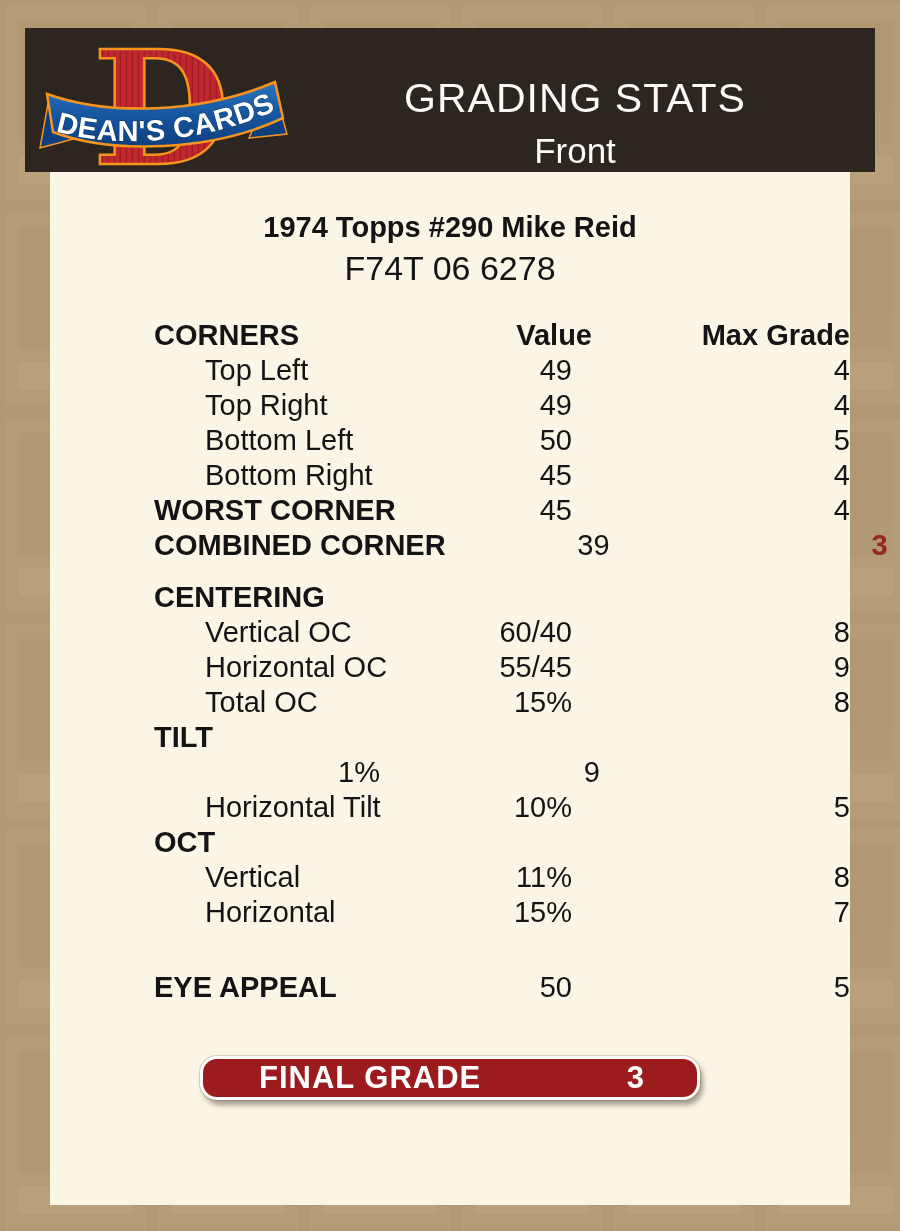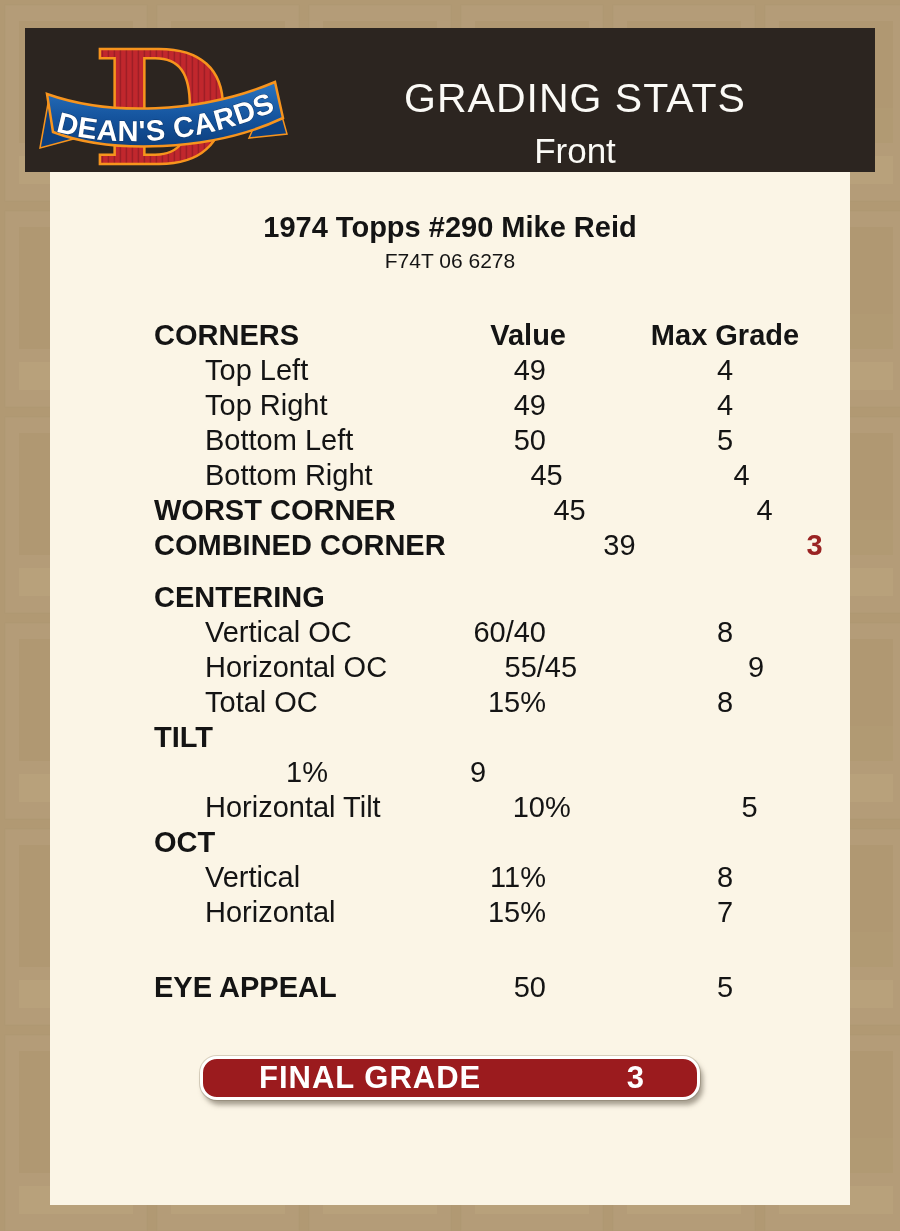--- a/index.html
+++ b/index.html
@@ -31,37 +31,37 @@
   .report {
     position:absolute; left:50px; top:172px; width:800px; height:1033px;
     background:#fbf5e6; color:#141414;
   }
   .card-title {
     position:absolute; top:39px; left:0; width:100%;
     text-align:center; font-size:29px; font-weight:bold;
   }
   .card-serial {
     position:absolute; top:77px; left:0; width:100%;
-    text-align:center; font-size:21px;
+    text-align:center; font-size:34px;
   }
 
   
   .gtable { position:absolute; left:100px; top:146px; width:700px; }
   .row {
     display:grid; grid-template-columns:1fr 192px 250px;
     height:35px; align-items:center;
-    font-size:29px; white-space:nowrap;gap:26px;
+    font-size:29px; white-space:nowrap;
   }
   .row.gap1 { margin-top:17px; }
   .row.gap2 { margin-top:40px; }
   .c-label { padding-left:55px; overflow:visible; }
   .row.section .c-label, .row.header .c-label { padding-left:4px; font-weight:bold; }
   .c-value { text-align:right; padding-right:28px; }
   .row.header .c-value { padding-right:8px; font-weight:bold; }
-  .c-grade { text-align:center; }
+  .c-grade { text-align:right; }
   .row.header .c-grade { font-weight:bold; }
   .c-grade.hot { color:#9a2323; font-weight:bold; }
 
   
   .final-grade {
     position:absolute; left:150px; top:884px; width:500px; height:44px;
     box-sizing:border-box;
     background:#9b1b1e;
     border:3px solid #ffffff; border-radius:17px;
     box-shadow:3px 5px 5px rgba(97,88,72,0.55), 0 0 0 1px rgba(165,152,128,0.4);

